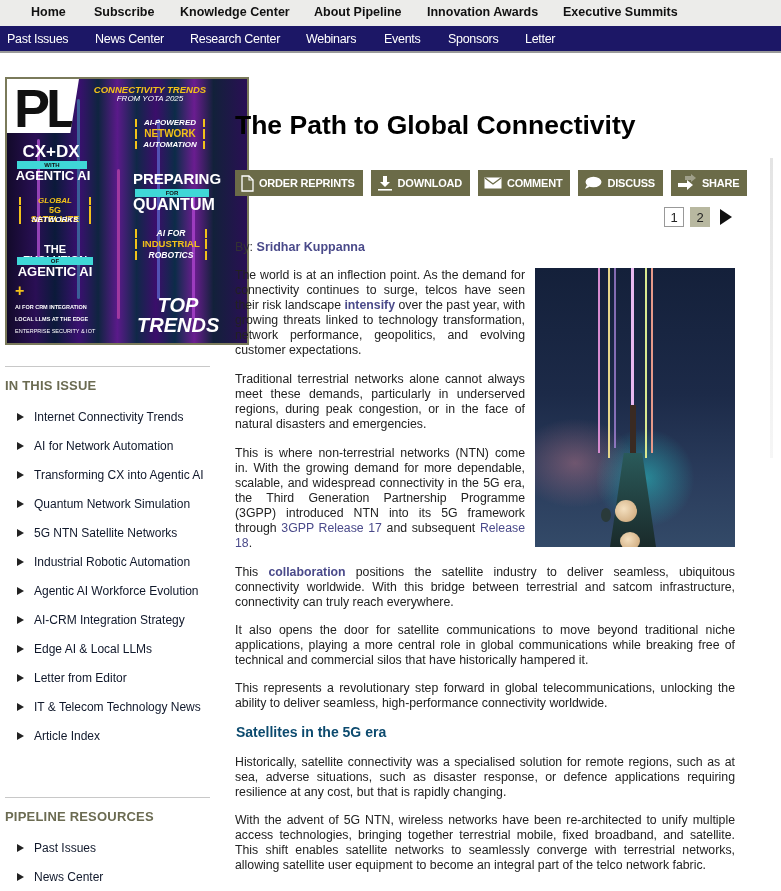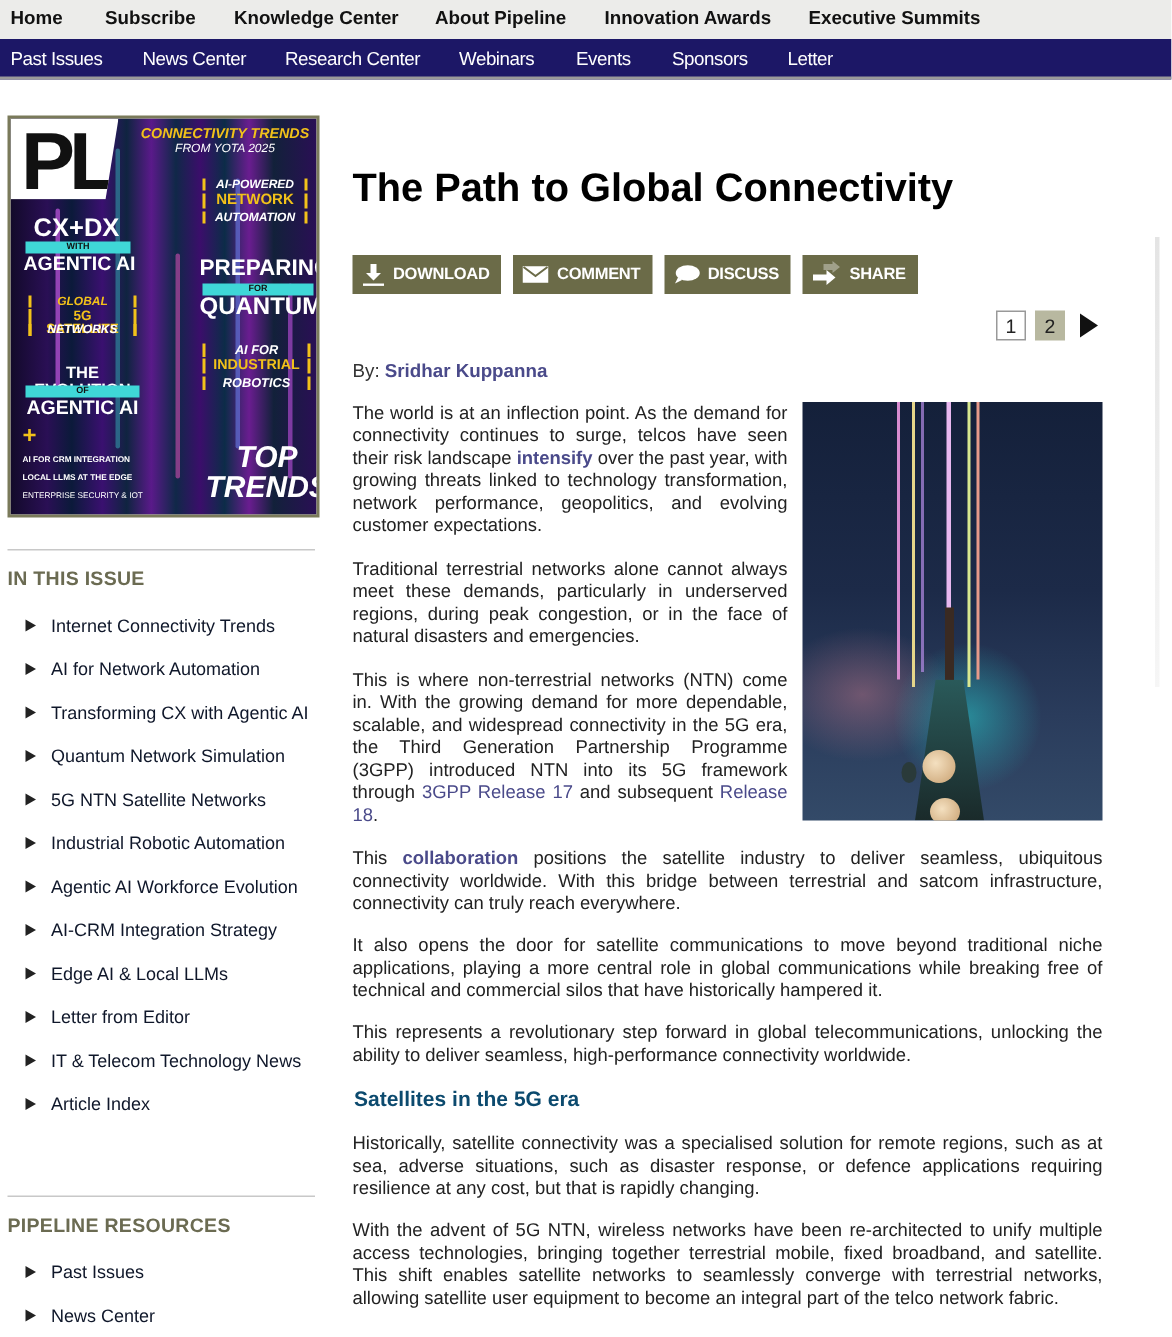--- a/index.html
+++ b/index.html
@@ -1,24 +1,24 @@
 <!DOCTYPE html>
 <html><head>
 <meta charset="utf-8">
 <style>
   * { box-sizing: border-box; margin: 0; padding: 0; }
   html, body { width: 781px; height: 891px; overflow: hidden; background: #fff; }
   body { font-family: "Liberation Sans", sans-serif; color: #222; position: relative; }
 
   .topnav { position: absolute; left: 0; top: 0; width: 781px; height: 26px; background: #ececea; display: flex; align-items: center; }
-  .topnav a { font-size: 12.5px; font-weight: bold; color: #111; text-decoration: none; white-space: nowrap; position: absolute; top: 5px; }
+  .topnav a { font-size: 12.5px; font-weight: bold; color: #111; text-decoration: none; white-space: nowrap; position: absolute; top: 5px; margin-left: 24px; }
   .subnav { position: absolute; left: 0; top: 26px; width: 781px; height: 27px; background: #1c1766; border-bottom: 2px solid #9a9a9a; }
   .subnav a { font-size: 12.5px; color: #fff; text-decoration: none; white-space: nowrap; position: absolute; top: 6px; letter-spacing: -0.3px; }
 
-  .cover { position: absolute; left: 5px; top: 77px; width: 208px; height: 268px; border: 2px solid #7a7a5a; overflow: hidden;
+  .cover { position: absolute; left: 5px; top: 77px; width: 244px; height: 268px; border: 2px solid #7a7a5a; overflow: hidden;
     background: linear-gradient(90deg, #120a2a 0%, #2a0f55 12%, #0b1a3a 20%, #3a1070 30%, #0f2440 38%, #5a1a8a 46%, #102848 54%, #3b0e6b 62%, #0c2c48 70%, #6a1d90 78%, #12213a 86%, #2a0f55 100%); padding-left: 15px; }
   .cover .streak { position: absolute; width: 3px; border-radius: 2px; opacity: 0.8; }
   .cover .pl { position: absolute; left: 0; top: 0; width: 72px; height: 54px; background: #fff; clip-path: polygon(0 0, 100% 0, 88% 100%, 0 100%); }
   .cover .pl span { position: absolute; left: 7px; top: -2px; font-size: 54px; font-weight: bold; color: #111; letter-spacing: -4px; font-family: "Liberation Sans", sans-serif; }
   .cv { position: absolute; color: #fff; font-weight: bold; text-align: center; line-height: 1; font-family: "Liberation Sans", sans-serif; }
   .cv.y { color: #f2c21a; }
   .cv.bar { background: #3fd7d7; color: #111; font-size: 6px; padding: 1px 0; }
   .cv.box { border: 2px solid #f2c21a; border-top: none; border-bottom: none; padding: 0 3px; }
 
   .sidebar-rule { position: absolute; left: 5px; width: 205px; height: 1px; background: #c8c8c8; }
@@ -123,21 +123,21 @@
   <li>
       <span class="tri"></span>
       <span>Internet Connectivity Trends</span>
     </li>
   <li>
       <span class="tri"></span>
       <span>AI for Network Automation</span>
     </li>
   <li>
       <span class="tri"></span>
-      <span>Transforming CX with Agentic AI</span>
+      <span>Transforming CX into Agentic AI</span>
     </li>
   <li>
       <span class="tri"></span>
       <span>Quantum Network Simulation</span>
     </li>
   <li>
       <span class="tri"></span>
       <span>5G NTN Satellite Networks</span>
     </li>
   <li>
@@ -182,20 +182,29 @@
       <span>News Center</span>
     </li>
 </ul>
 
 <h1 class="title">
   <br>
   <span>The Path to Global Connectivity</span>
 </h1>
 
 <div class="actions">
+  <div class="btn">
+    <span class="ic">
+      <svg width="13" height="17" viewBox="0 0 13 17">
+          <path d="M1 1h7l4 4v11H1z" fill="none" stroke="#fff" stroke-width="1.3"></path>
+          <path d="M8 1v4h4" fill="none" stroke="#fff" stroke-width="1.1"></path>
+        </svg>
+    </span>
+    <span>ORDER REPRINTS</span>
+  </div>
   <div class="btn">
     <span class="ic">
       <svg width="16" height="16" viewBox="0 0 16 16">
           <path d="M6 1h4v6h3l-5 5-5-5h3z" fill="#fff"></path>
           <rect x="1" y="14" width="14" height="1.6" fill="#fff"></rect>
         </svg>
     </span>
     <span>DOWNLOAD</span>
   </div>
   <div class="btn">

